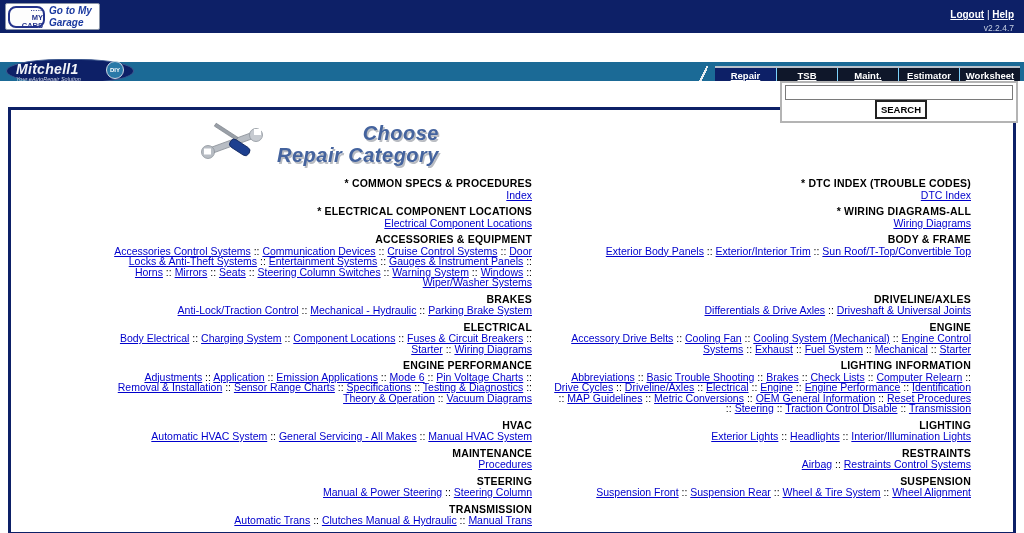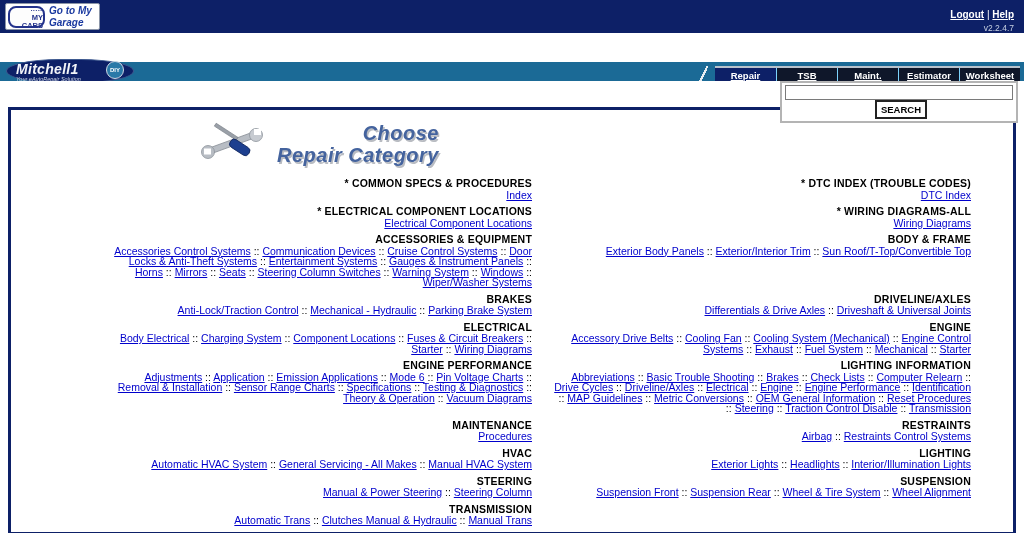--- a/index.html
+++ b/index.html
@@ -208,36 +208,36 @@
             <div class="cat-head">ENGINE PERFORMANCE</div>
             <div class="cat-links"><a>Adjustments</a><span class="csep"> :: </span><a>Application</a><span class="csep"> :: </span><a>Emission Applications</a><span class="csep"> :: </span><a>Mode 6</a><span class="csep"> :: </span><a>Pin Voltage Charts</a><span class="csep"> :: </span><a>Removal &amp; Installation</a><span class="csep"> :: </span><a>Sensor Range Charts</a><span class="csep"> :: </span><a>Specifications</a><span class="csep"> :: </span><a>Testing &amp; Diagnostics</a><span class="csep"> :: </span><a>Theory &amp; Operation</a><span class="csep"> :: </span><a>Vacuum Diagrams</a></div>
           </td>
           <td class="cat-cell">
             <div class="cat-head">LIGHTING INFORMATION</div>
             <div class="cat-links"><a>Abbreviations</a><span class="csep"> :: </span><a>Basic Trouble Shooting</a><span class="csep"> :: </span><a>Brakes</a><span class="csep"> :: </span><a>Check Lists</a><span class="csep"> :: </span><a>Computer Relearn</a><span class="csep"> :: </span><a>Drive Cycles</a><span class="csep"> :: </span><a>Driveline/Axles</a><span class="csep"> :: </span><a>Electrical</a><span class="csep"> :: </span><a>Engine</a><span class="csep"> :: </span><a>Engine Performance</a><span class="csep"> :: </span><a>Identification</a><span class="csep"> :: </span><a>MAP Guidelines</a><span class="csep"> :: </span><a>Metric Conversions</a><span class="csep"> :: </span><a>OEM General Information</a><span class="csep"> :: </span><a>Reset Procedures</a><span class="csep"> :: </span><a>Steering</a><span class="csep"> :: </span><a>Traction Control Disable</a><span class="csep"> :: </span><a>Transmission</a></div>
           </td>
         </tr>
         <tr>
           <td class="cat-cell">
+            <div class="cat-head">HVAC</div>
+            <div class="cat-links"><a>Automatic HVAC System</a><span class="csep"> :: </span><a>General Servicing - All Makes</a><span class="csep"> :: </span><a>Manual HVAC System</a></div>
+          </td>
+          <td class="cat-cell">
+            <div class="cat-head">LIGHTING</div>
+            <div class="cat-links"><a>Exterior Lights</a><span class="csep"> :: </span><a>Headlights</a><span class="csep"> :: </span><a>Interior/Illumination Lights</a></div>
+          </td>
+        </tr>
+        <tr>
+          <td class="cat-cell">
             <div class="cat-head">MAINTENANCE</div>
             <div class="cat-links"><a>Procedures</a></div>
           </td>
           <td class="cat-cell">
             <div class="cat-head">RESTRAINTS</div>
             <div class="cat-links"><a>Airbag</a><span class="csep"> :: </span><a>Restraints Control Systems</a></div>
-          </td>
-        </tr>
-        <tr>
-          <td class="cat-cell">
-            <div class="cat-head">HVAC</div>
-            <div class="cat-links"><a>Automatic HVAC System</a><span class="csep"> :: </span><a>General Servicing - All Makes</a><span class="csep"> :: </span><a>Manual HVAC System</a></div>
-          </td>
-          <td class="cat-cell">
-            <div class="cat-head">LIGHTING</div>
-            <div class="cat-links"><a>Exterior Lights</a><span class="csep"> :: </span><a>Headlights</a><span class="csep"> :: </span><a>Interior/Illumination Lights</a></div>
           </td>
         </tr>
         <tr>
           <td class="cat-cell">
             <div class="cat-head">STEERING</div>
             <div class="cat-links"><a>Manual &amp; Power Steering</a><span class="csep"> :: </span><a>Steering Column</a></div>
           </td>
           <td class="cat-cell">
             <div class="cat-head">SUSPENSION</div>
             <div class="cat-links"><a>Suspension Front</a><span class="csep"> :: </span><a>Suspension Rear</a><span class="csep"> :: </span><a>Wheel &amp; Tire System</a><span class="csep"> :: </span><a>Wheel Alignment</a></div>

